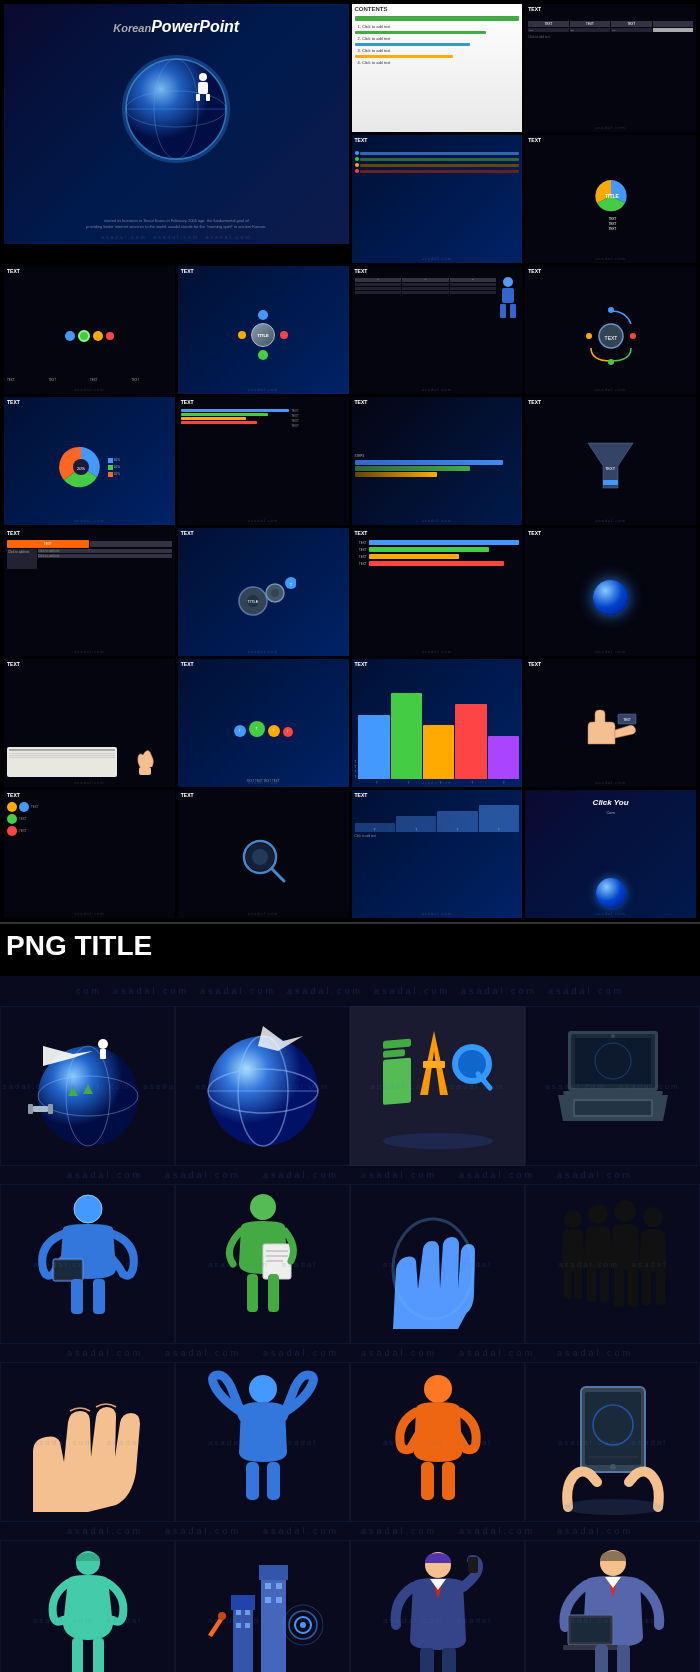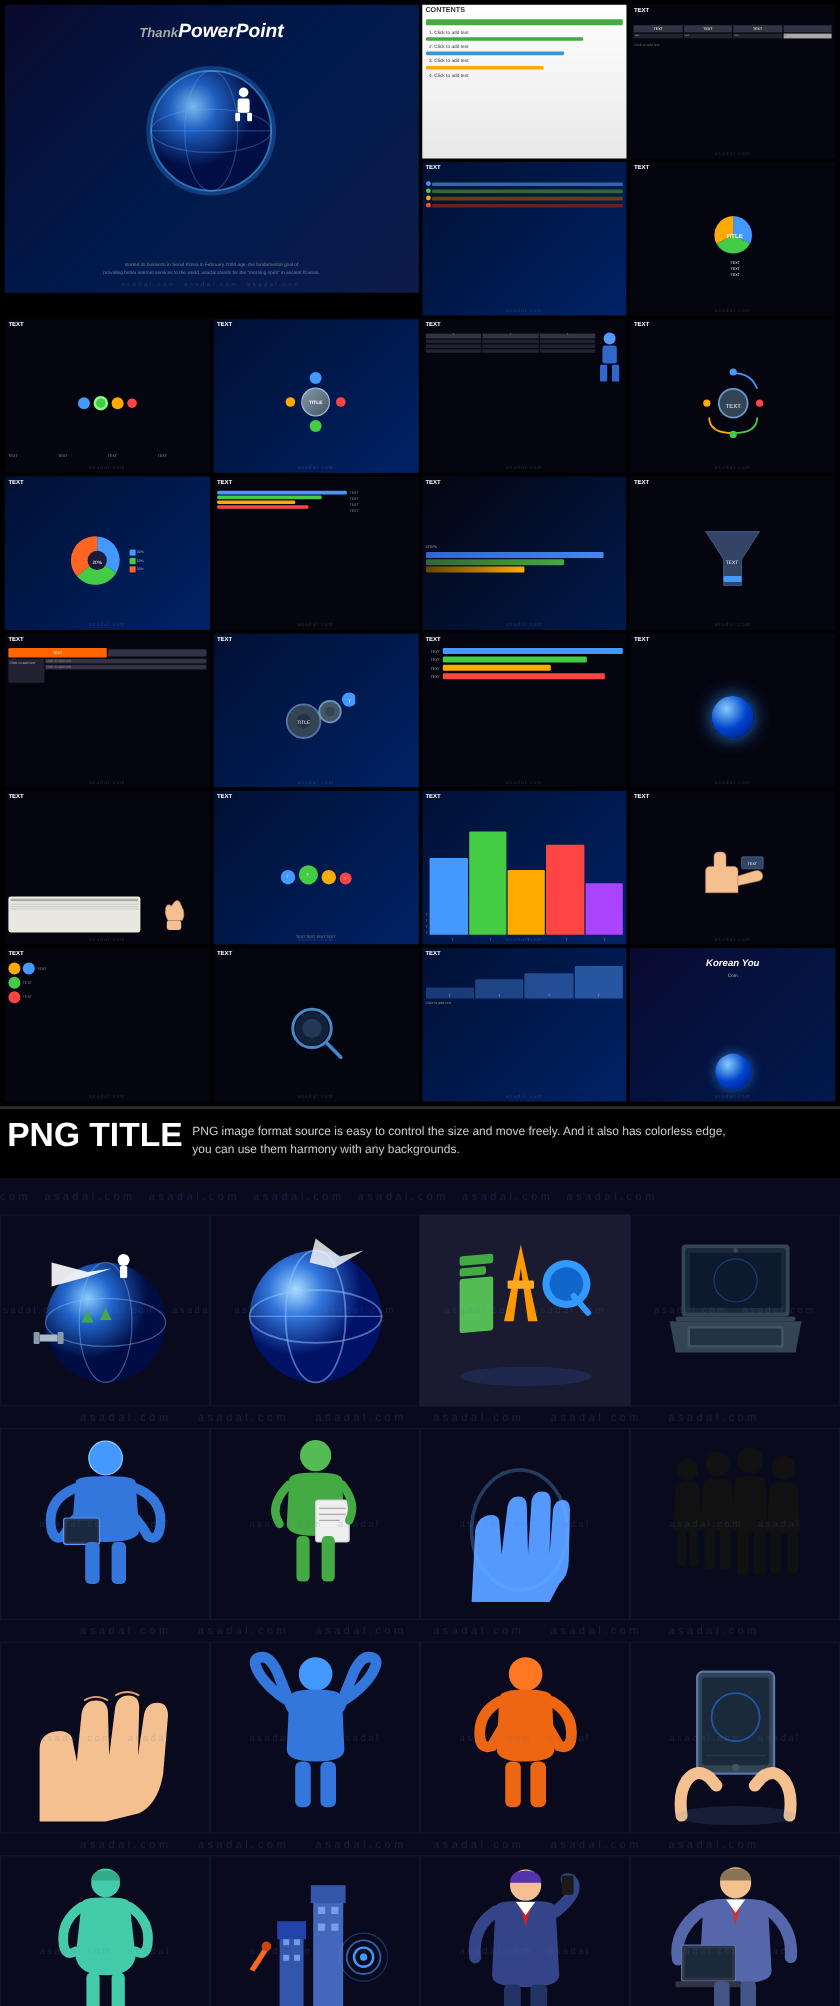--- a/index.html
+++ b/index.html
@@ -160,21 +160,21 @@
 </head>
 <body>
 
 <div class="slides-section">
   <div class="slides-grid">
 
     <div class="slide-thumb slide-hero slide-bg-dark">
       <div class="thumb-inner">
 
         <div style="position:absolute;top:14px;left:0;right:0;text-align:center;z-index:3;">
-          <span style="color:#aaa;font-size:11px;font-style:italic;font-weight:bold;">Thank</span><span style="color:white;font-size:16px;font-weight:900;font-style:italic;">PowerPoint</span>
+          <span style="color:#aaa;font-size:11px;font-style:italic;font-weight:bold;">Korean</span><span style="color:white;font-size:16px;font-weight:900;font-style:italic;">PowerPoint</span>
         </div>
 
         <div style="position:absolute;top:50px;left:50%;transform:translateX(-50%);z-index:2;">
           <svg width="110" height="110" viewBox="0 0 110 110">
             <defs>
               <radialGradient id="globeG" cx="35%" cy="30%">
                 <stop offset="0%" stop-color="#88ccff"></stop>
                 <stop offset="40%" stop-color="#2266cc"></stop>
                 <stop offset="100%" stop-color="#000d44"></stop>
               </radialGradient>
@@ -672,44 +672,43 @@
           </div>
           <div style="font-size:3px;color:#888;">Click to add text</div>
         </div>
         <div class="watermark">asadal.com</div>
       </div>
     </div>
 
     <div class="slide-thumb thankyou-slide">
       <div class="thumb-inner">
         <div style="position:absolute;top:8px;left:0;right:0;text-align:center;">
-          <div style="color:white;font-size:8px;font-style:italic;font-weight:bold;line-height:1.2;">Korean You</div>
+          <div style="color:white;font-size:8px;font-style:italic;font-weight:bold;line-height:1.2;">Click You</div>
           <div style="color:#aaa;font-size:4px;margin-top:2px;">Com</div>
         </div>
         <div style="position:absolute;bottom:10px;left:50%;transform:translateX(-50%);">
           <div style="width:30px;height:30px;border-radius:50%;background:radial-gradient(circle at 35% 30%,#88ccff,#0044cc,#001188);box-shadow:0 0 10px rgba(50,150,255,0.6);"></div>
         </div>
         <div class="watermark">asadal.com</div>
       </div>
     </div>
 
   </div>
 </div>
 
 <div class="png-section">
   <div class="png-header">
     <div class="png-title">PNG TITLE</div>
-    <div class="png-desc">PNG image format source is easy to control the size and move freely. And it also has colorless edge,<br>you can use them harmony with any backgrounds.</div>
   </div>
 </div>
 
 <div class="large-png-area">
 
   <div style="position:relative;padding:10px 0;">
-    <div style="color:rgba(80,120,200,0.2);font-size:9px;letter-spacing:3px;text-align:left;white-space:nowrap;overflow:hidden;">com&nbsp;&nbsp;asadal.com&nbsp;&nbsp;asadal.com&nbsp;&nbsp;asadal.com&nbsp;&nbsp;asadal.com&nbsp;&nbsp;asadal.com&nbsp;&nbsp;asadal.com</div>
+    <div style="color:rgba(80,120,200,0.2);font-size:9px;letter-spacing:3px;text-align:center;white-space:nowrap;overflow:hidden;">com&nbsp;&nbsp;asadal.com&nbsp;&nbsp;asadal.com&nbsp;&nbsp;asadal.com&nbsp;&nbsp;asadal.com&nbsp;&nbsp;asadal.com&nbsp;&nbsp;asadal.com</div>
   </div>
 
   <div style="display:grid;grid-template-columns:repeat(4,1fr);position:relative;">
 
     <div class="png-cell" style="height:160px;">
       <svg width="130" height="140" viewBox="0 0 130 140">
         <defs>
           <radialGradient id="g1" cx="35%" cy="30%">
             <stop offset="0%" stop-color="#88ccff"></stop>
             <stop offset="40%" stop-color="#2266cc"></stop>

